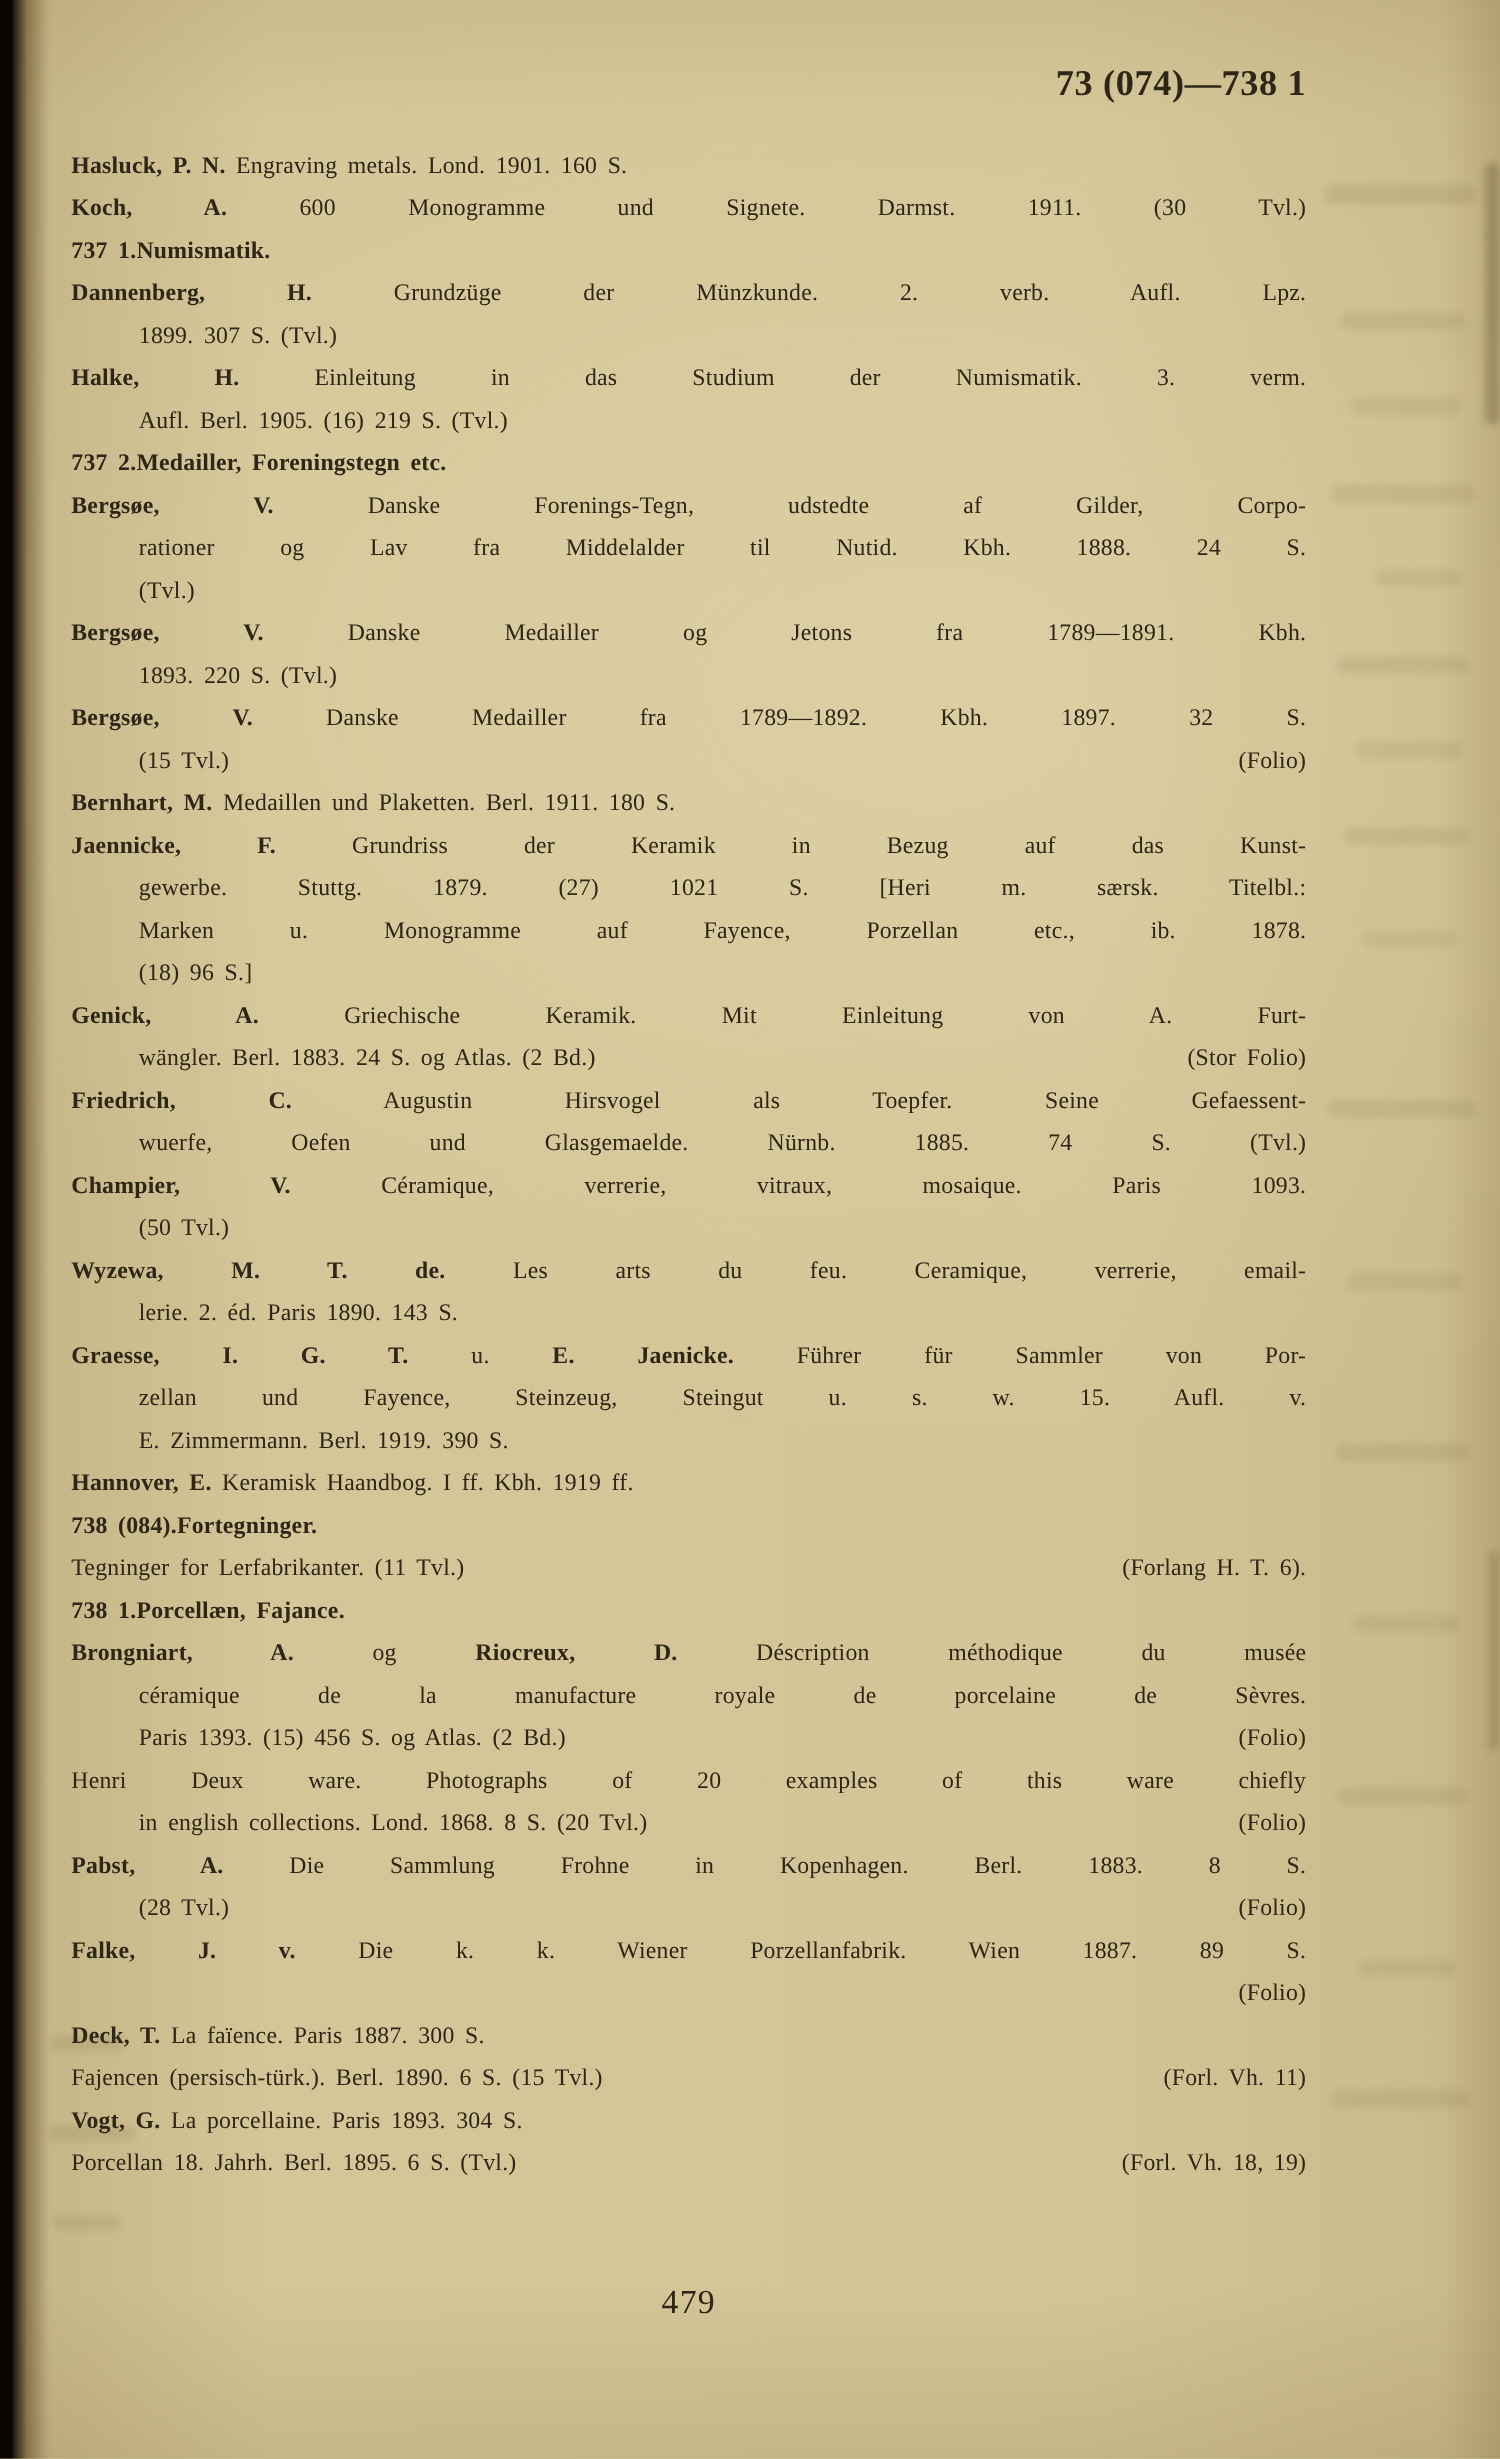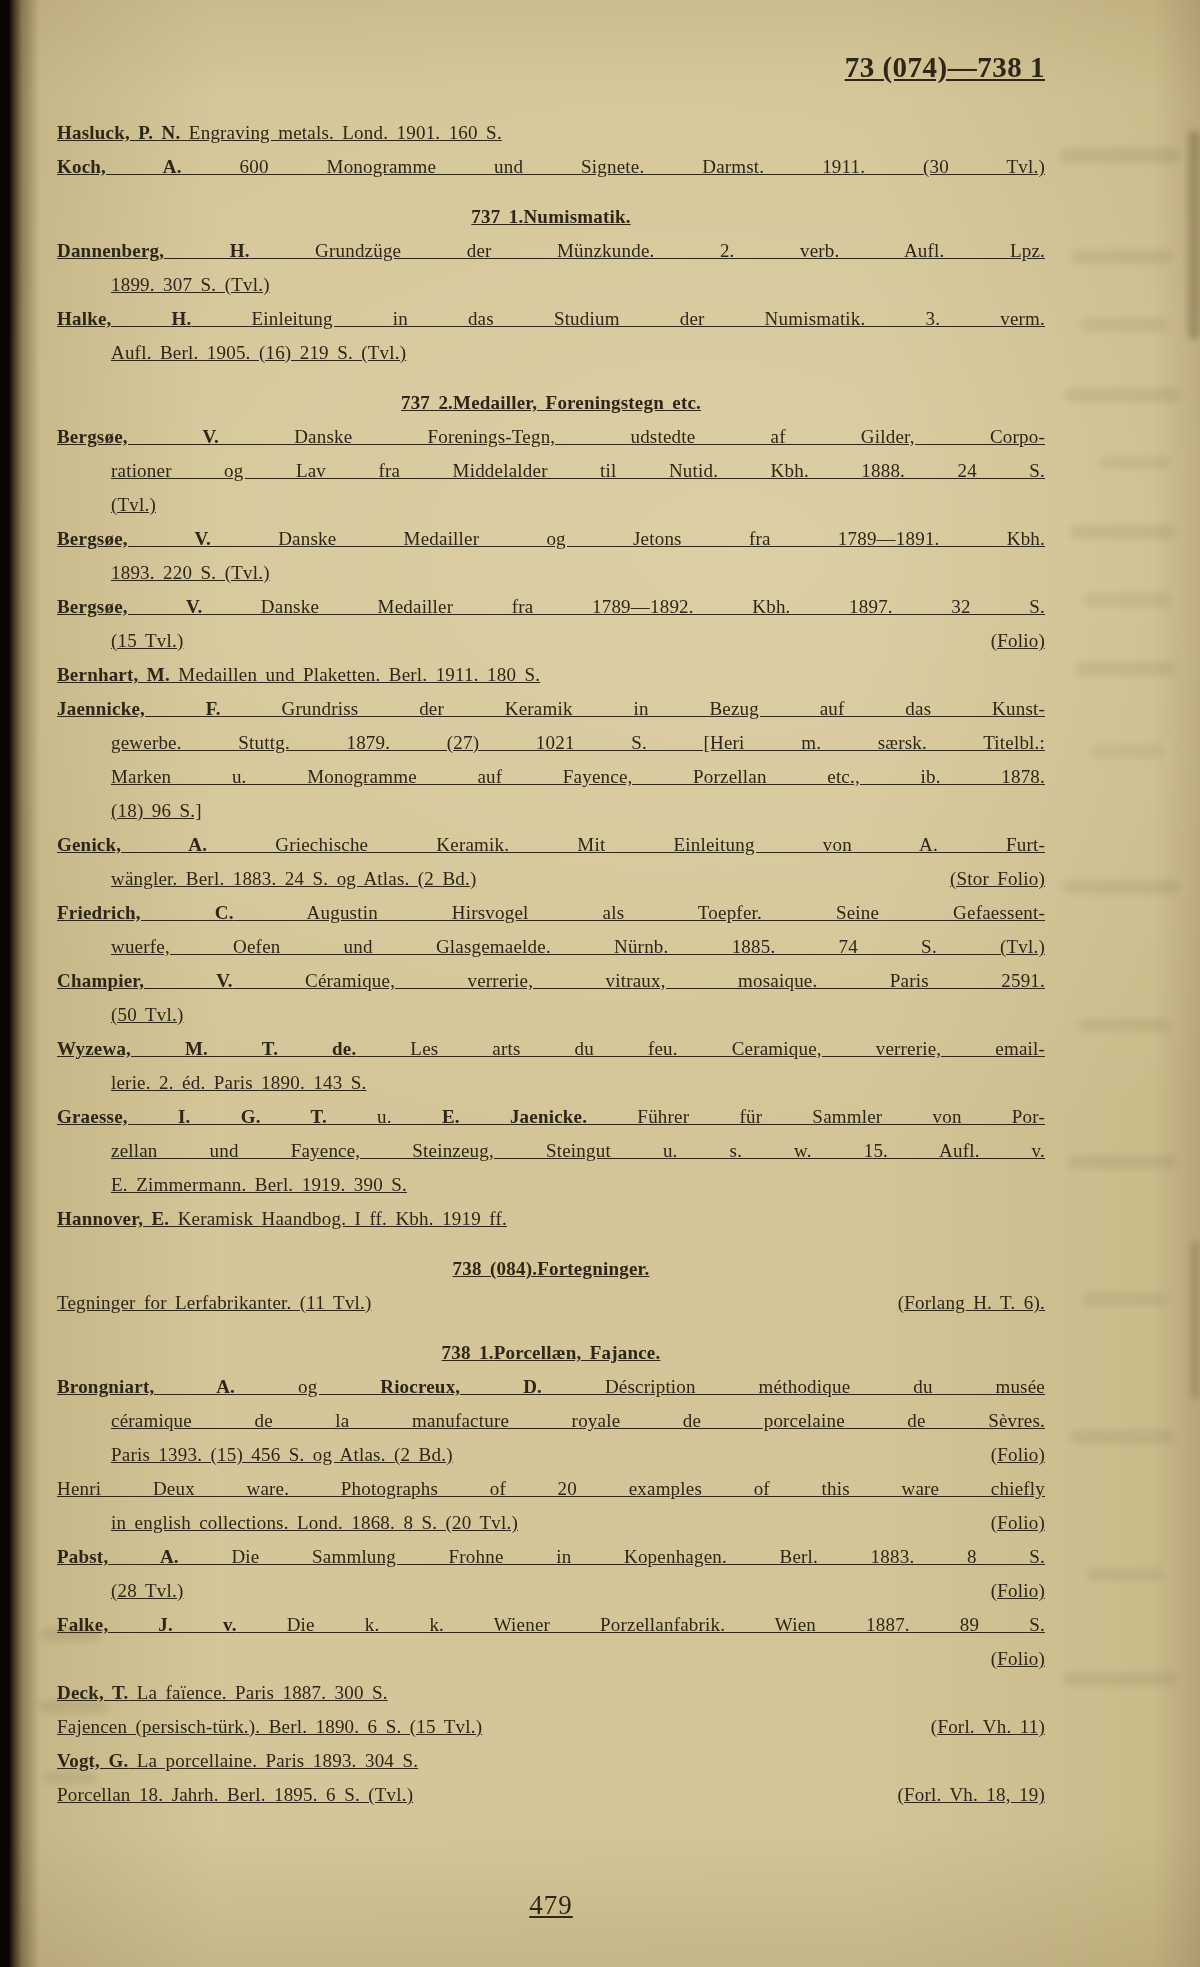--- a/index.html
+++ b/index.html
@@ -22,21 +22,21 @@
     position: absolute; left: 0; top: 0; bottom: 0; width: 40px;
     background: linear-gradient(90deg,
       #080503 0px, #080503 9px,
       rgba(25,17,7,0.8) 13px,
       rgba(70,52,22,0.4) 22px,
       rgba(0,0,0,0) 40px);
   }
   .bleed { position: absolute; inset: 0; pointer-events: none; }
   .smudge { position: absolute; background: #4c3c1a; filter: blur(3px); border-radius: 6px; }
 
-  .content { position: absolute; left: 57px; top: 0; width: 988px; text-decoration: underline; }
+  .content { position: absolute; left: 57px; top: 0; width: 988px; }
 
   .running-head {
     margin-top: 50px;
     text-align: right;
     font-weight: bold;
     font-size: 29px;
     line-height: 34px;
     letter-spacing: 0.5px;
   }
 
@@ -46,22 +46,22 @@
     line-height: 34px;
     word-spacing: 0.18em;
     letter-spacing: 0.2px;
   }
   .line { text-align: left; min-height: 34px; }
   .line.just { text-align: justify; text-align-last: justify; }
   .line.indent { padding-left: 54px; }
   .line.split { display: flex; justify-content: space-between; text-align: right; }
   .b { font-weight: bold; }
   .section-row {
-    display: flex; justify-content: center;
-    font-weight: bold; min-height: 34px; margin-top: 16px;
+    display: flex; justify-content: flex-start;
+    font-weight: bold; min-height: 34px;
   }
 
   .page-number {
     margin-top: 76px;
     text-align: center;
     font-size: 27px;
     line-height: 34px;
     letter-spacing: 1px;
   }
 </style>
@@ -150,21 +150,21 @@
         <div class="line indent split">
           <span class="left"><span>wängler. Berl. 1883. 24 S. og Atlas. (2 Bd.)</span></span>
           <span class="right">(Stor Folio)</span>
         </div>
       </div>
       <div class="entry">
         <div class="line just"><span class="left"><span class="b">Friedrich, C.</span><span> Augustin Hirsvogel als Toepfer. Seine Gefaessent-</span></span></div>
         <div class="line indent just"><span class="left"><span>wuerfe, Oefen und Glasgemaelde. Nürnb. 1885. 74 S. (Tvl.)</span></span></div>
       </div>
       <div class="entry">
-        <div class="line just"><span class="left"><span class="b">Champier, V.</span><span> Céramique, verrerie, vitraux, mosaique. Paris 2591.</span></span></div>
+        <div class="line just"><span class="left"><span class="b">Champier, V.</span><span> Céramique, verrerie, vitraux, mosaique. Paris 1093.</span></span></div>
         <div class="line indent"><span class="left"><span>(50 Tvl.)</span></span></div>
       </div>
       <div class="entry">
         <div class="line just"><span class="left"><span class="b">Wyzewa, M. T. de.</span><span> Les arts du feu. Ceramique, verrerie, email-</span></span></div>
         <div class="line indent"><span class="left"><span>lerie. 2. éd. Paris 1890. 143 S.</span></span></div>
       </div>
       <div class="entry">
         <div class="line just"><span class="left"><span class="b">Graesse, I. G. T.</span><span> u. </span><span class="b">E. Jaenicke.</span><span> Führer für Sammler von Por-</span></span></div>
         <div class="line indent just"><span class="left"><span>zellan und Fayence, Steinzeug, Steingut u. s. w. 15. Aufl. v.</span></span></div>
         <div class="line indent"><span class="left"><span>E. Zimmermann. Berl. 1919. 390 S.</span></span></div>

